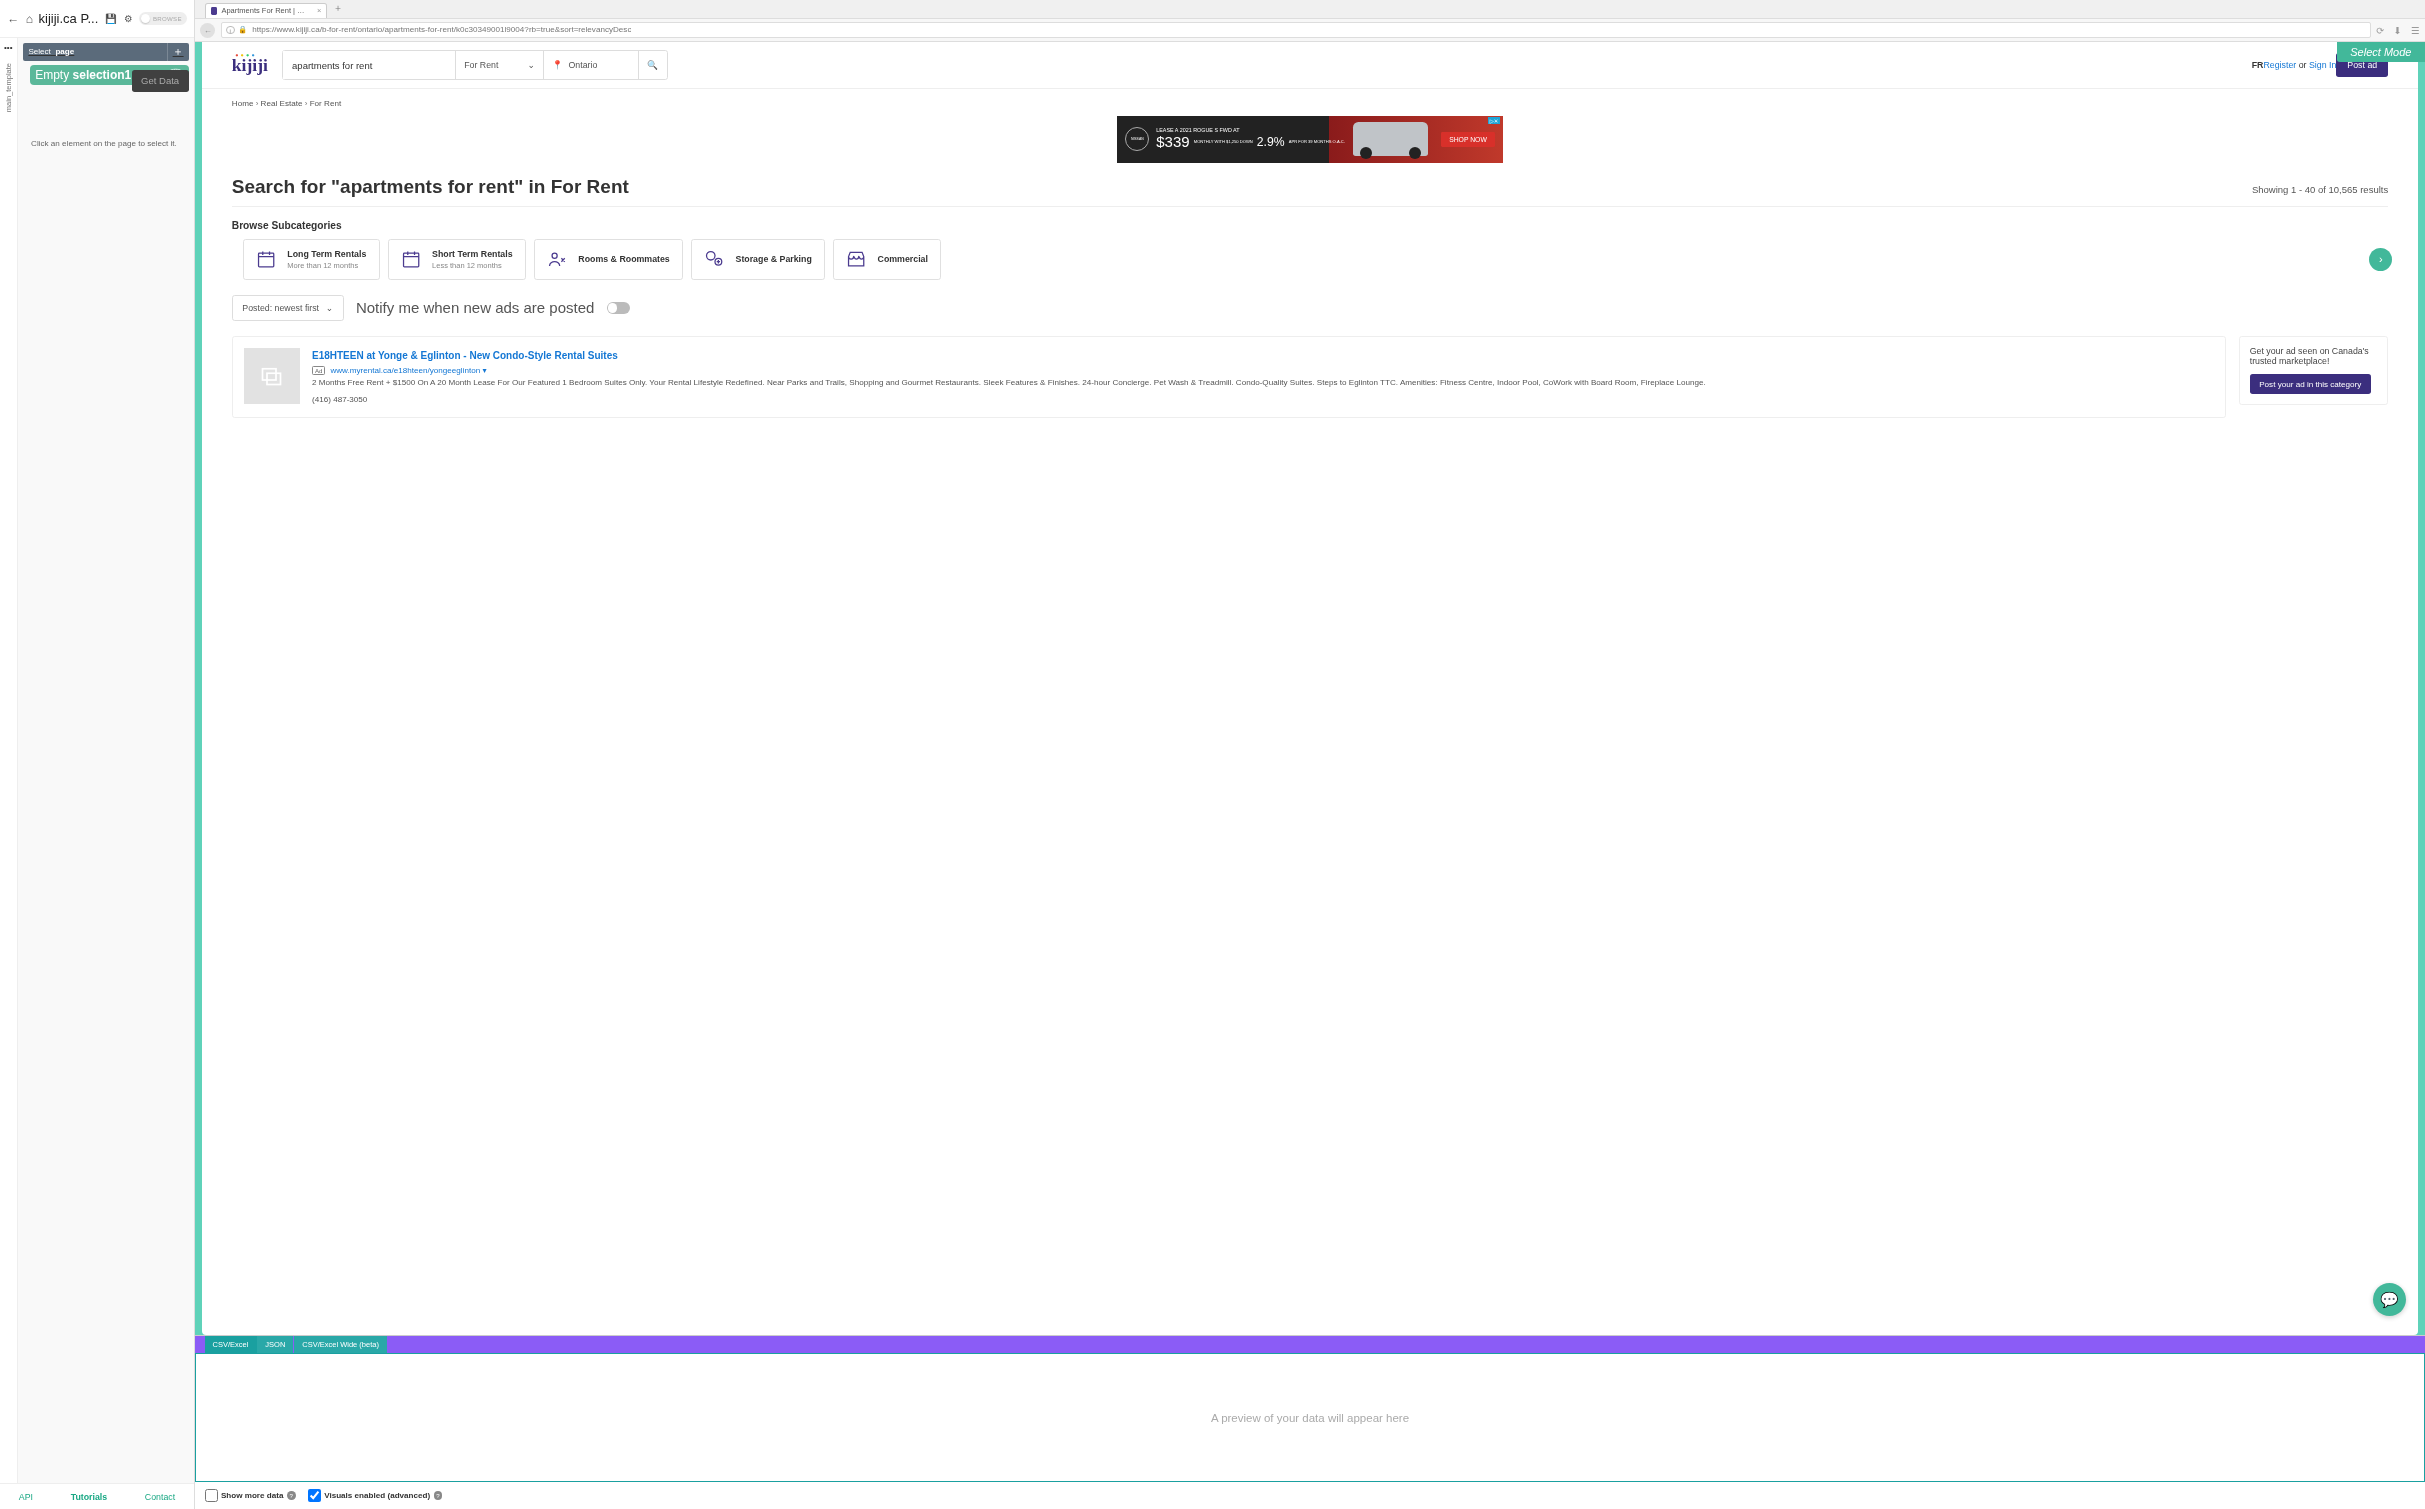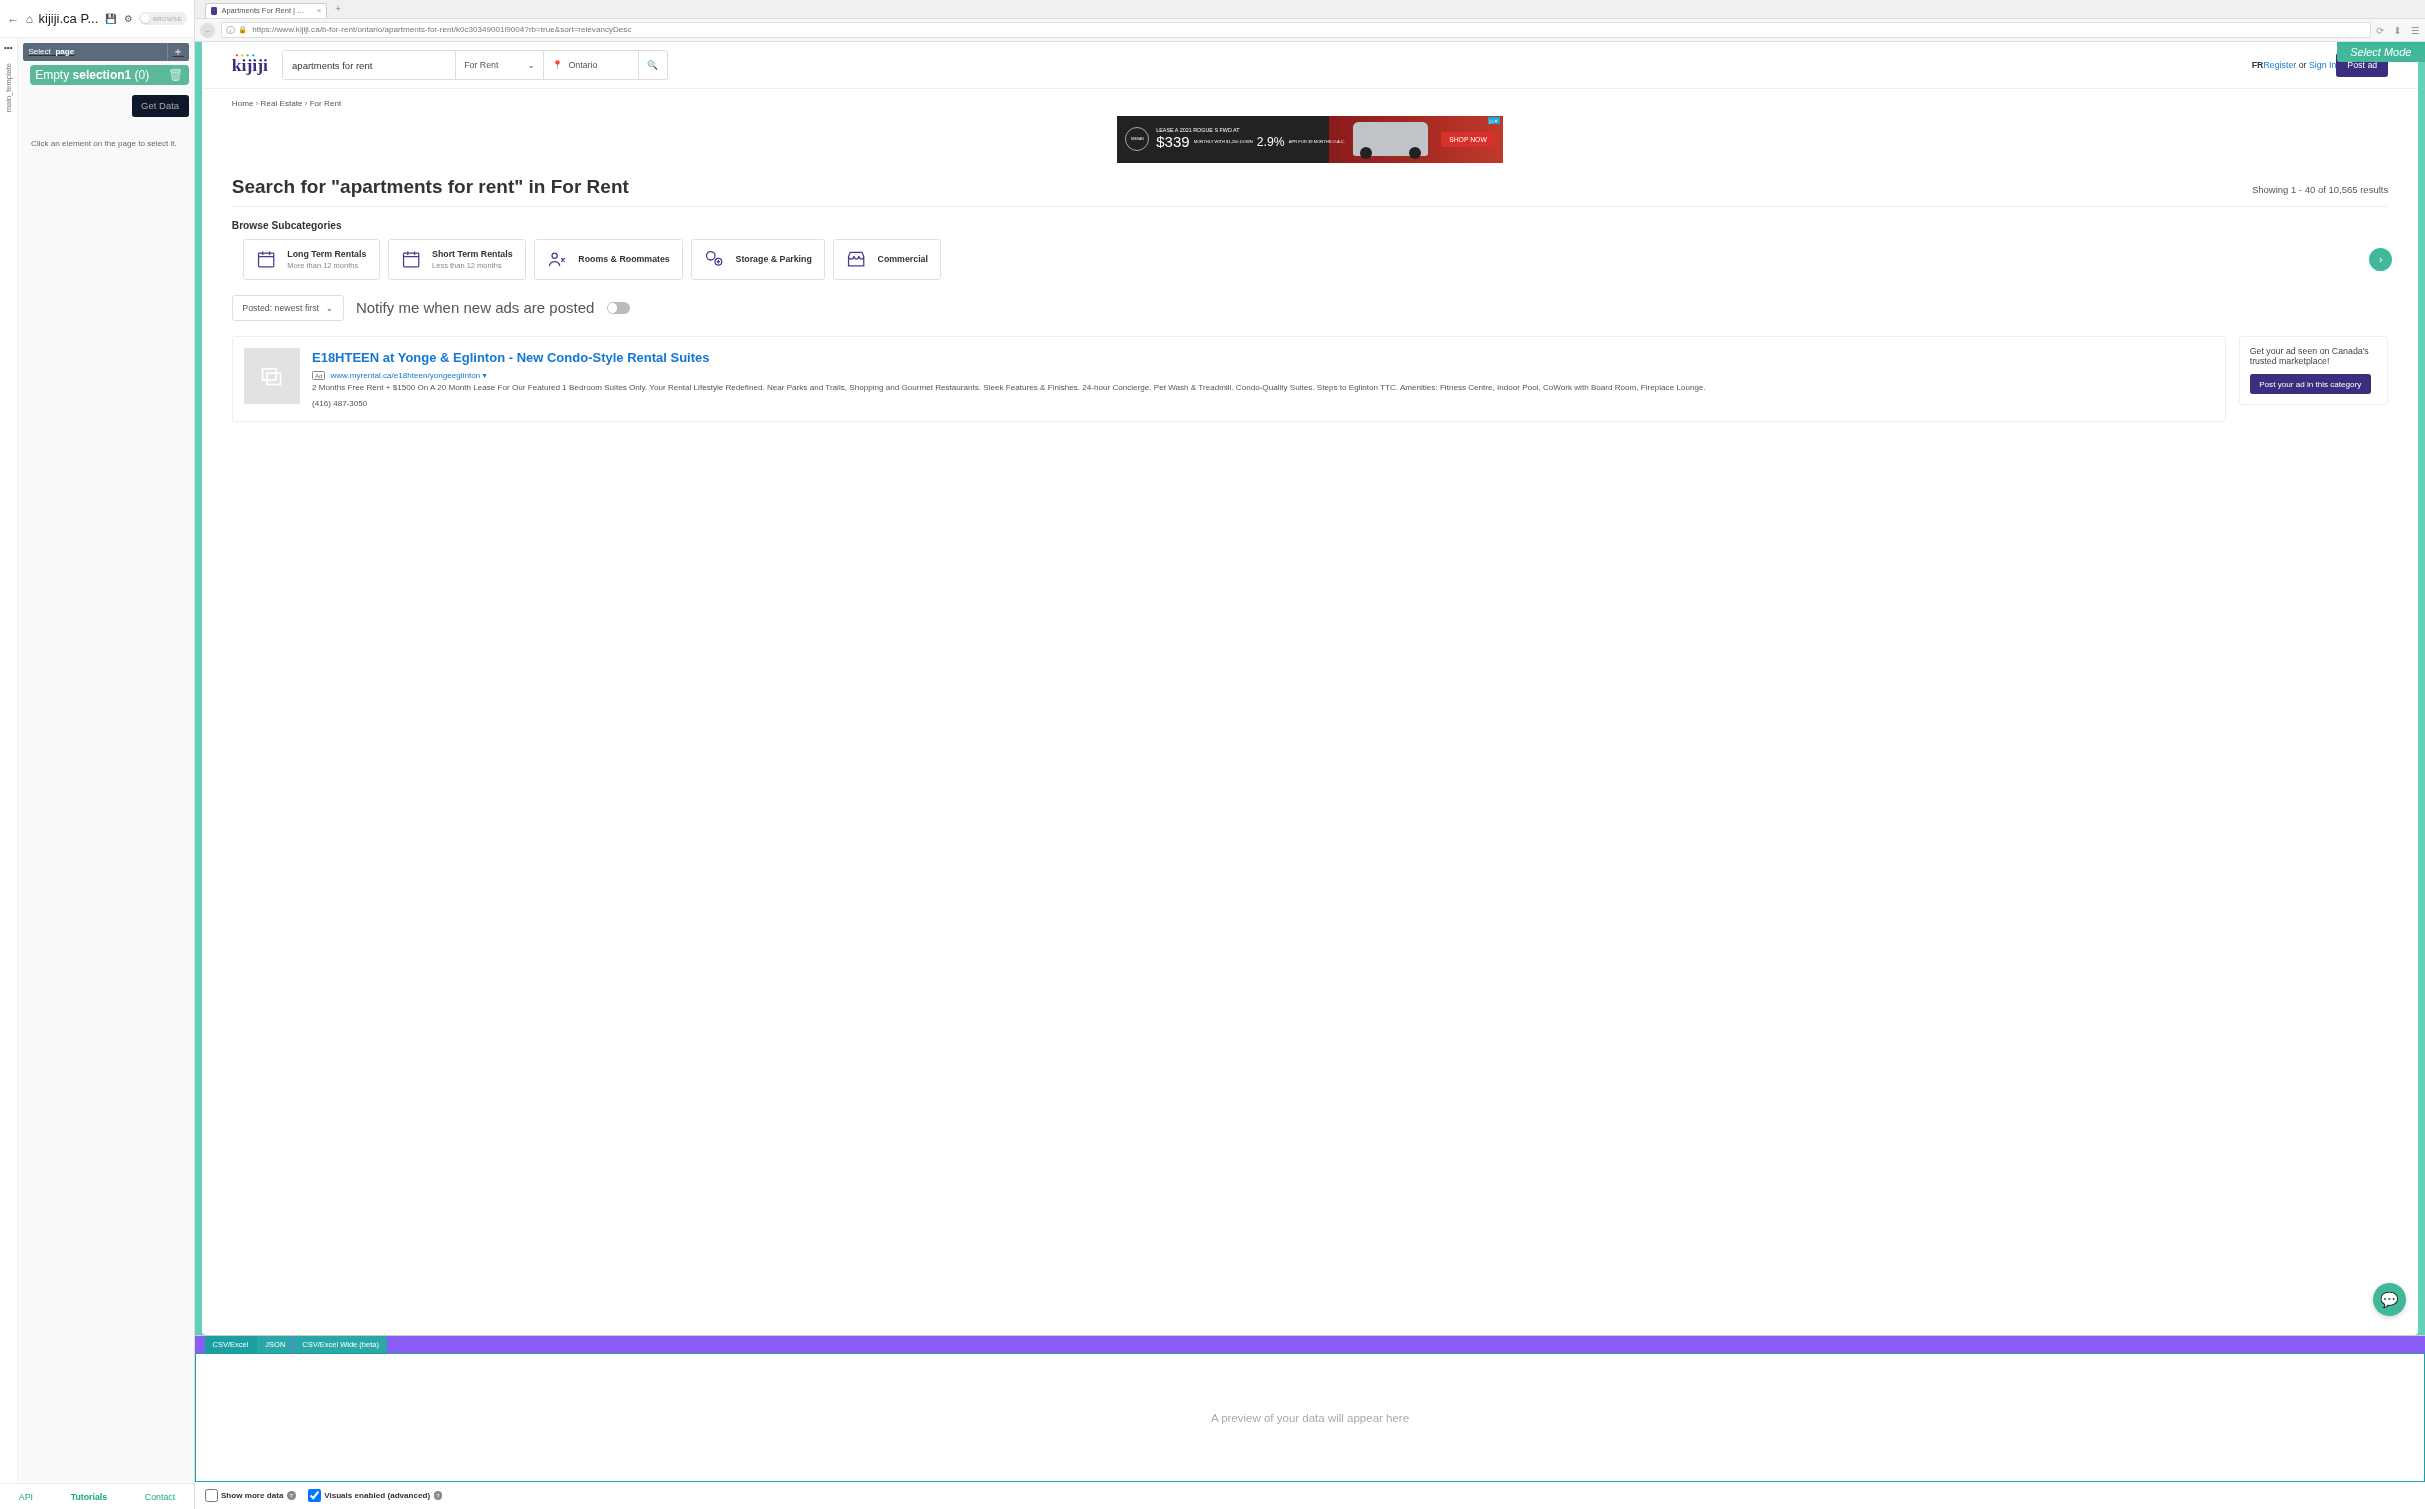--- a/index.html
+++ b/index.html
@@ -20,21 +20,21 @@
 .vtab .dots { font-size: 8.1px; color: #333; margin-bottom: 4.1px; cursor: pointer; }
 .vtab .vlabel { writing-mode: vertical-rl; transform: rotate(180deg); font-size: 7.5px; color: #777; margin-top: 6.8px; }
 
 .template-area { flex: 1; padding: 5.4px; position: relative; }
 .select-row { display: flex; margin-bottom: 4.1px; text-decoration: underline; }
 .select-row .sel-main { flex: 1; background: #5b6b7b; color: #fff; padding: 4.1px 5.4px; border-radius: 2px 0 0 2px; font-size: 8.1px; }
 .select-row .sel-main b { font-weight: 600; }
 .sel-add { width: 22px; background: #5b6b7b; color: #fff; border-radius: 0 2px 2px 0; display: flex; align-items: center; justify-content: center; font-size: 11px; border-left: 0.7px solid rgba(255,255,255,.2); cursor: pointer; }
 .selection-row { background: #5bb89a; color: #fff; padding: 3.4px 5.4px; border-radius: 4px; font-size: 12px; margin-left: 6.8px; display: flex; align-items: center; }
 .selection-row .trash { margin-left: auto; opacity: .7; cursor: pointer; }
-.get-data { position: absolute; right: 5.4px; top: 57px; background: #0f172a; color: #aaa; border-radius: 2.7px; padding: 5.4px 9.5px; font-size: 9.5px; }
+.get-data { position: absolute; right: 5.4px; top: 32px; background: #404040; color: #aaa; border-radius: 2.7px; padding: 5.4px 9.5px; font-size: 9.5px; }
 .hint { margin-top: 54px; font-size: 8.1px; color: #666; padding: 0 8.1px; }
 
 .left-footer { height: 26px; border-top: 0.7px solid #eee; display: flex; align-items: center; justify-content: space-around; font-size: 8.8px; }
 .left-footer a { color: #1aa884; text-decoration: none; }
 .left-footer .active { font-weight: 700; }
 
 
 .right-panel { flex: 1; display: flex; flex-direction: column; background: #fff; min-width: 0; }
 
 
@@ -108,21 +108,21 @@
 .notify { font-size: 15px; color: #555; }
 .toggle { width: 23px; height: 12.2px; background: #bbb; border-radius: 6.1px; position: relative; cursor: pointer; }
 .toggle::after { content:""; position:absolute; left:1.4px; top:1.4px; width:9.5px; height:9.5px; background:#fff; border-radius:50%; }
 
 
 .listing-area { display: flex; gap: 13.6px; }
 .listing-main { flex: 1; border: 0.7px solid #eee; border-radius: 2.7px; padding: 11px; display: flex; gap: 12.2px; }
 .listing-thumb { width: 56px; height: 56px; background: #e2e2e2; display: flex; align-items: center; justify-content: center; color: #fff; flex-shrink: 0; }
 .listing-thumb svg { width: 27px; height: 27px; }
 .listing-body { flex: 1; font-size: 8.1px; color: #555; line-height: 1.5; }
-.listing-body .lt { color: #1477d4; font-size: 13px; font-weight: 600; margin-bottom: 2.7px; }
+.listing-body .lt { color: #1477d4; font-size: 10px; font-weight: 600; margin-bottom: 2.7px; }
 .listing-body .ad-badge { border: 0.7px solid #888; font-size: 6.1px; padding: 0 2px; color: #666; border-radius: 1.4px; margin-right: 2.7px; }
 .listing-body .lnk { color: #1477d4; }
 .listing-body .phone { margin-top: 4.1px; display: inline-block; }
 .listing-side { width: 149px; }
 .promo-box { border: 0.7px solid #eee; border-radius: 2.7px; padding: 9.5px; font-size: 8.8px; color: #444; }
 .promo-box .btn { background: #3b2e7e; color: #fff; padding: 5.4px 9.5px; border-radius: 2.7px; font-size: 8.1px; margin-top: 8.1px; display: inline-block; cursor: pointer; }
 
 
 .data-panel { border-top: 0.7px solid #ccc; background: #fff; }
 .data-tabs { display: flex; background: #8b5cf6; padding-left: 9.5px; }

